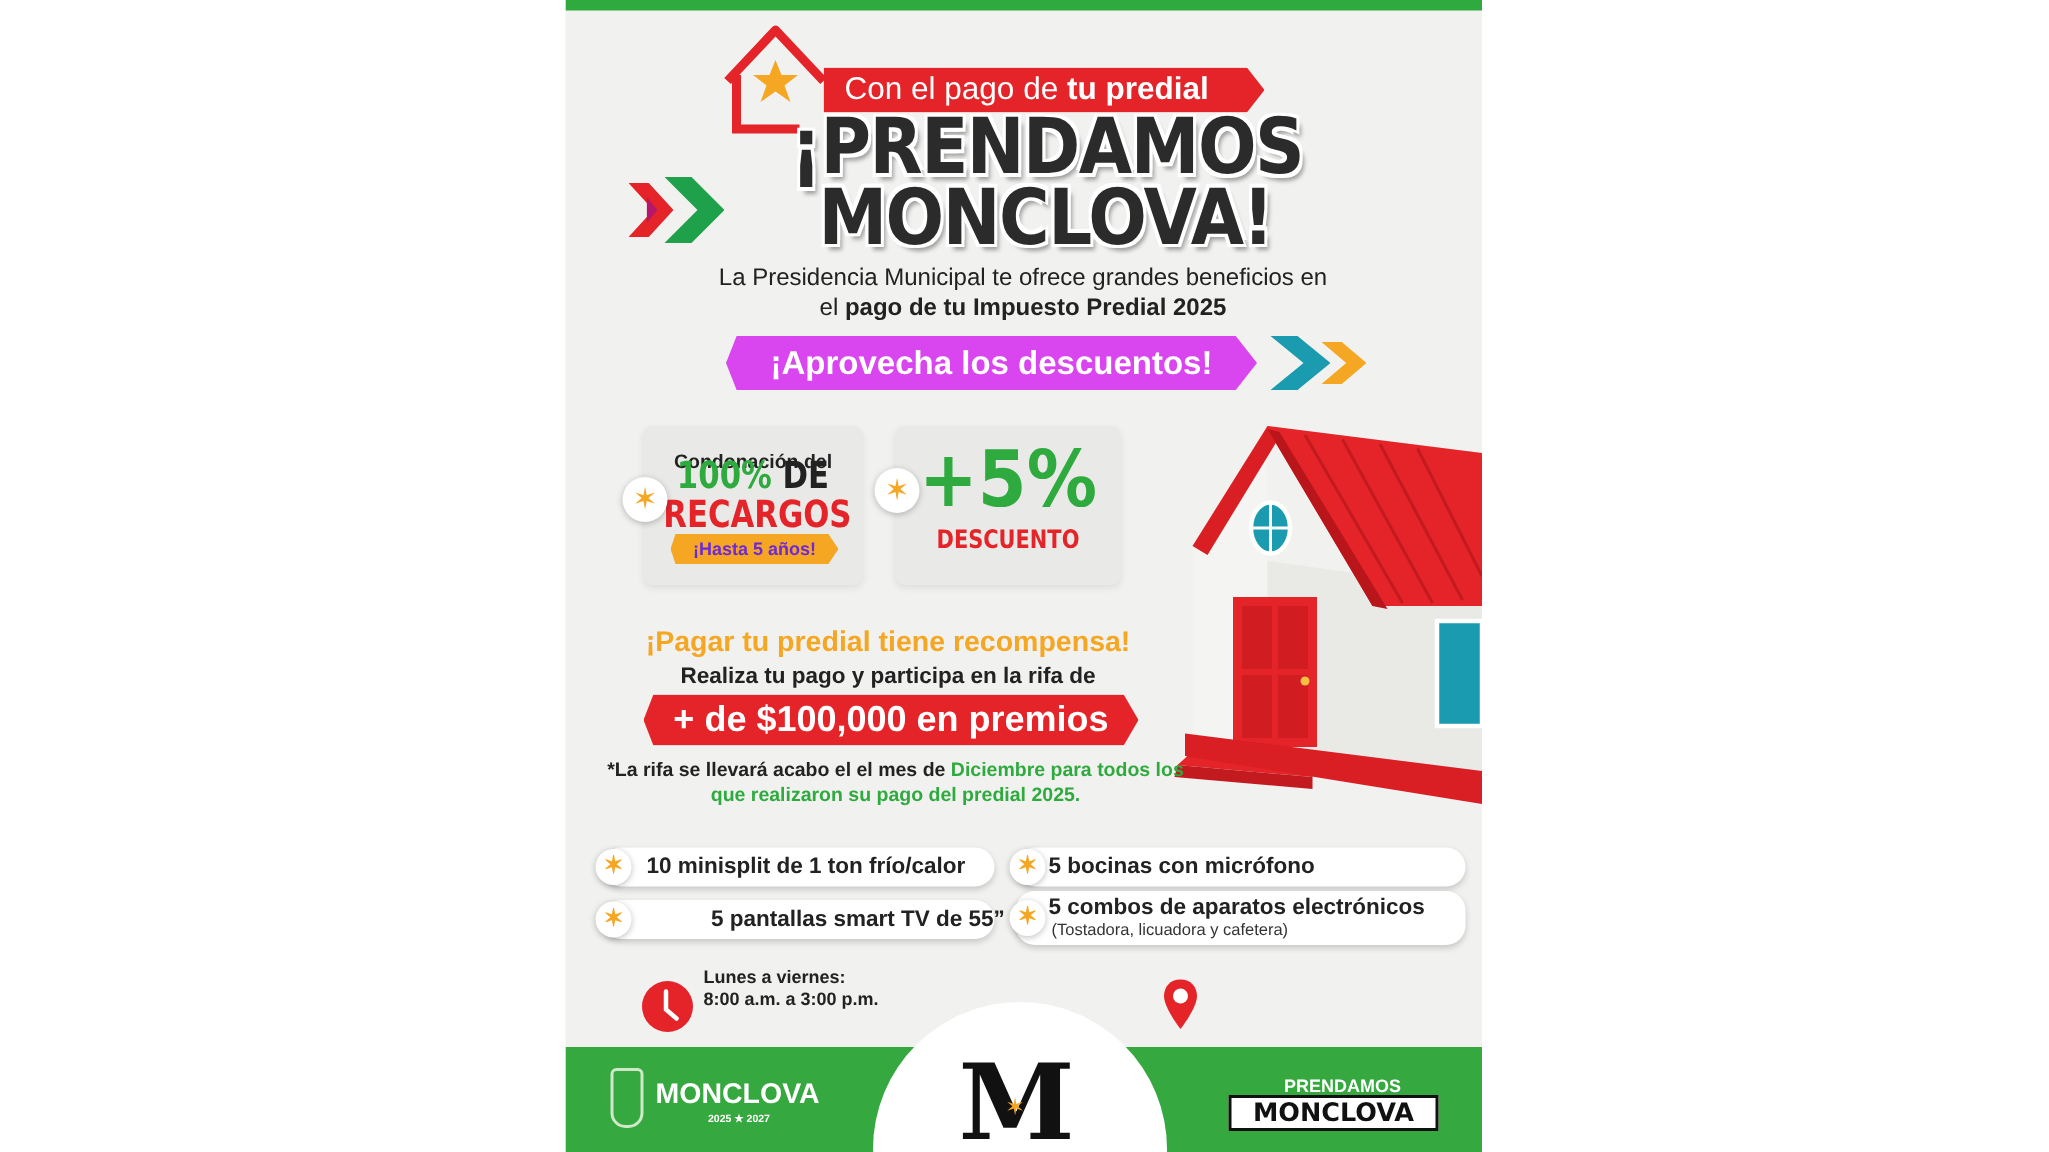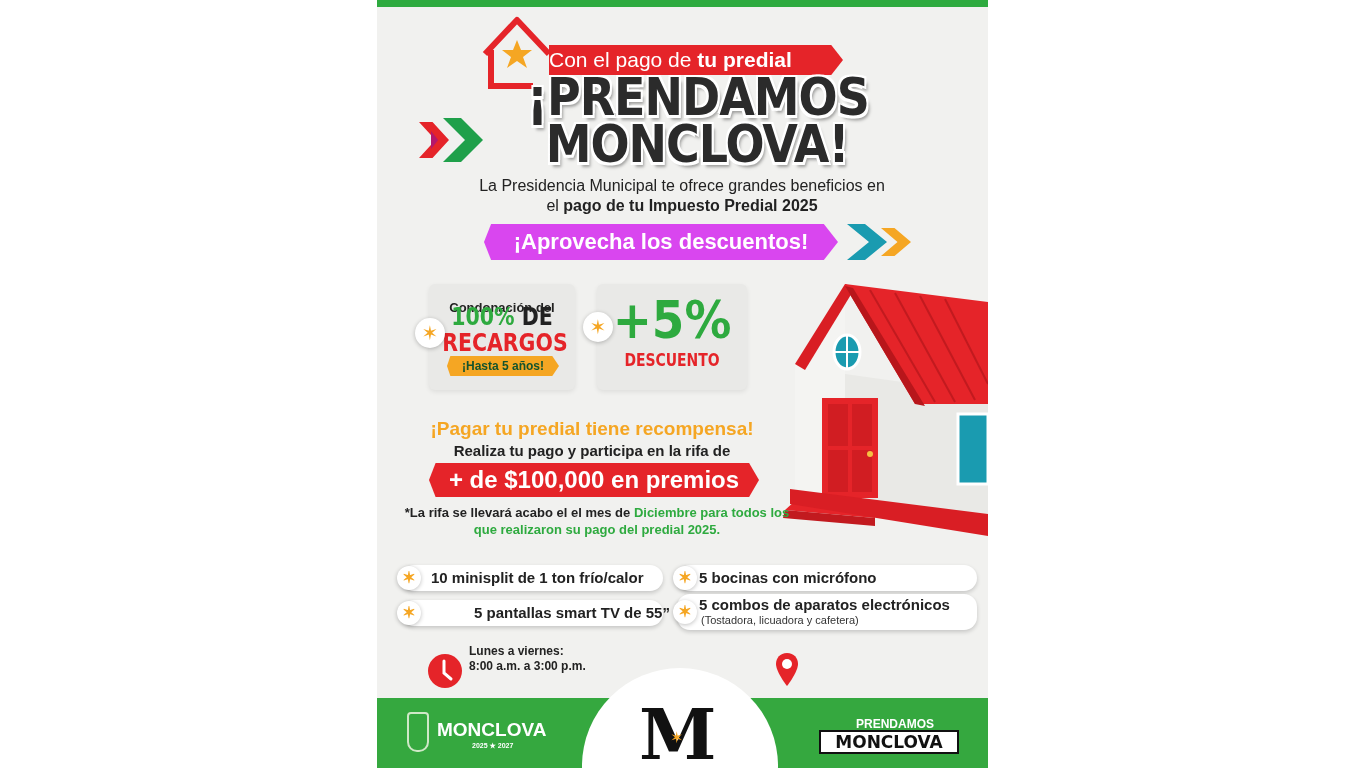--- a/index.html
+++ b/index.html
@@ -2,39 +2,39 @@
 <html><head>
 <meta charset="utf-8">
 <style>
   * { box-sizing: border-box; margin: 0; padding: 0; }
   html, body { width: 1366px; height: 768px; background: #ffffff; overflow: hidden; font-family: "Liberation Sans", sans-serif; }
   .poster { position: absolute; left: 377px; top: 0; width: 611px; height: 768px; background: #f1f1ef; overflow: hidden; }
   .top-bar { position: absolute; left: 0; top: 0; width: 100%; height: 7px; background: #2eaa3f; }
 
   
   .house-outline { position: absolute; left: 100px; top: 14px; width: 80px; height: 76px; }
-  .ribbon { position: absolute; left: 172px; top: 45px; width: 294px; height: 30px; background: #e52429; clip-path: polygon(0 0, 96% 0, 100% 50%, 96% 100%, 0 100%); color: #fff; font-size: 21px; line-height: 30px; white-space: nowrap; }
+  .ribbon { position: absolute; left: 172px; top: 45px; width: 294px; height: 30px; background: #e52429; clip-path: polygon(0 0, 96% 0, 100% 50%, 96% 100%, 0 100%); color: #fff; font-size: 21px; line-height: 30px; padding-left: 14px; white-space: nowrap; }
   .ribbon b { font-weight: bold; }
   .title { position: absolute; left: 150px; top: 74px; width: 340px; text-align: center; font-family: "DejaVu Sans", sans-serif; font-weight: bold; font-size: 46px; line-height: 42px; color: #2b2b2b; letter-spacing: -1px; text-shadow: 0 0 0 #fff, 2px 2px 0 #fff, -2px -2px 0 #fff, 2px -2px 0 #fff, -2px 2px 0 #fff, 3px 4px 3px rgba(0,0,0,0.35); transform: scaleY(1.12); transform-origin: top; }
   .chev { position: absolute; width: 30px; height: 36px; clip-path: polygon(0 0, 45% 0, 100% 50%, 45% 100%, 0 100%, 55% 50%); }
 
   .intro { position: absolute; left: 40px; top: 176px; width: 530px; text-align: center; font-size: 16px; line-height: 20px; color: #222; }
   .intro b { font-weight: bold; }
 
   .cta { position: absolute; left: 107px; top: 224px; width: 354px; height: 36px; background: #d946ef; clip-path: polygon(2% 0, 96% 0, 100% 50%, 96% 100%, 2% 100%, 0 50%); color: #fff; font-weight: bold; font-size: 22px; line-height: 36px; text-align: center; }
 
   
   .card { position: absolute; background: #e9e9e7; border-radius: 6px; box-shadow: 0 2px 5px rgba(0,0,0,0.08); }
   .star-badge { position: absolute; width: 30px; height: 30px; border-radius: 50%; background: #fff; box-shadow: 0 1px 4px rgba(0,0,0,0.25); color: #f5a623; font-size: 20px; line-height: 30px; text-align: center; }
   .c1-small { position: absolute; left: 0; top: 4px; width: 100%; text-align: center; font-weight: bold; font-size: 13px; color: #222; margin-top: 12px; }
   .c1-big { position: absolute; left: 0; width: 100%; text-align: center; font-family: "DejaVu Sans", sans-serif; font-weight: bold; font-size: 25px; line-height: 26px; transform: scaleX(0.82); }
   .green { color: #2eaa3f; }
   .dark { color: #222; }
   .red { color: #e52429; }
-  .tag { position: absolute; left: 18px; top: 72px; width: 112px; height: 20px; background: #f5a623; clip-path: polygon(3% 0, 94% 0, 100% 50%, 94% 100%, 3% 100%, 0 50%); color: #14532d; font-weight: bold; font-size: 12px; line-height: 20px; text-align: center; }
+  .tag { position: absolute; left: 18px; top: 72px; width: 112px; height: 20px; background: #f5a623; clip-path: polygon(3% 0, 94% 0, 100% 50%, 94% 100%, 3% 100%, 0 50%); color: #6d28d9; font-weight: bold; font-size: 12px; line-height: 20px; text-align: center; }
   .pct { position: absolute; left: 0; top: 8px; width: 100%; text-align: center; font-family: "DejaVu Sans", sans-serif; font-weight: bold; font-size: 52px; line-height: 56px; color: #2eaa3f; transform: scaleX(0.9); }
   .desc { position: absolute; left: 0; top: 66px; width: 100%; text-align: center; font-family: "DejaVu Sans", sans-serif; font-weight: bold; font-size: 17px; color: #e52429; transform: scaleX(0.82); }
 
   
   .reward-title { position: absolute; left: 30px; top: 418px; width: 370px; text-align: center; font-weight: bold; font-size: 19px; color: #f5a623; }
   .reward-sub { position: absolute; left: 30px; top: 442px; width: 370px; text-align: center; font-weight: bold; font-size: 15px; color: #222; }
   .prize-ribbon { position: absolute; left: 52px; top: 463px; width: 330px; height: 34px; background: #e52429; clip-path: polygon(2% 0, 97% 0, 100% 50%, 97% 100%, 2% 100%, 0 50%); color: #fff; font-weight: bold; font-size: 24px; line-height: 34px; text-align: center; }
   .note { position: absolute; left: 20px; top: 504px; width: 400px; text-align: center; font-weight: bold; font-size: 13px; line-height: 17px; color: #222; }
   .note .g { color: #2eaa3f; }
 

